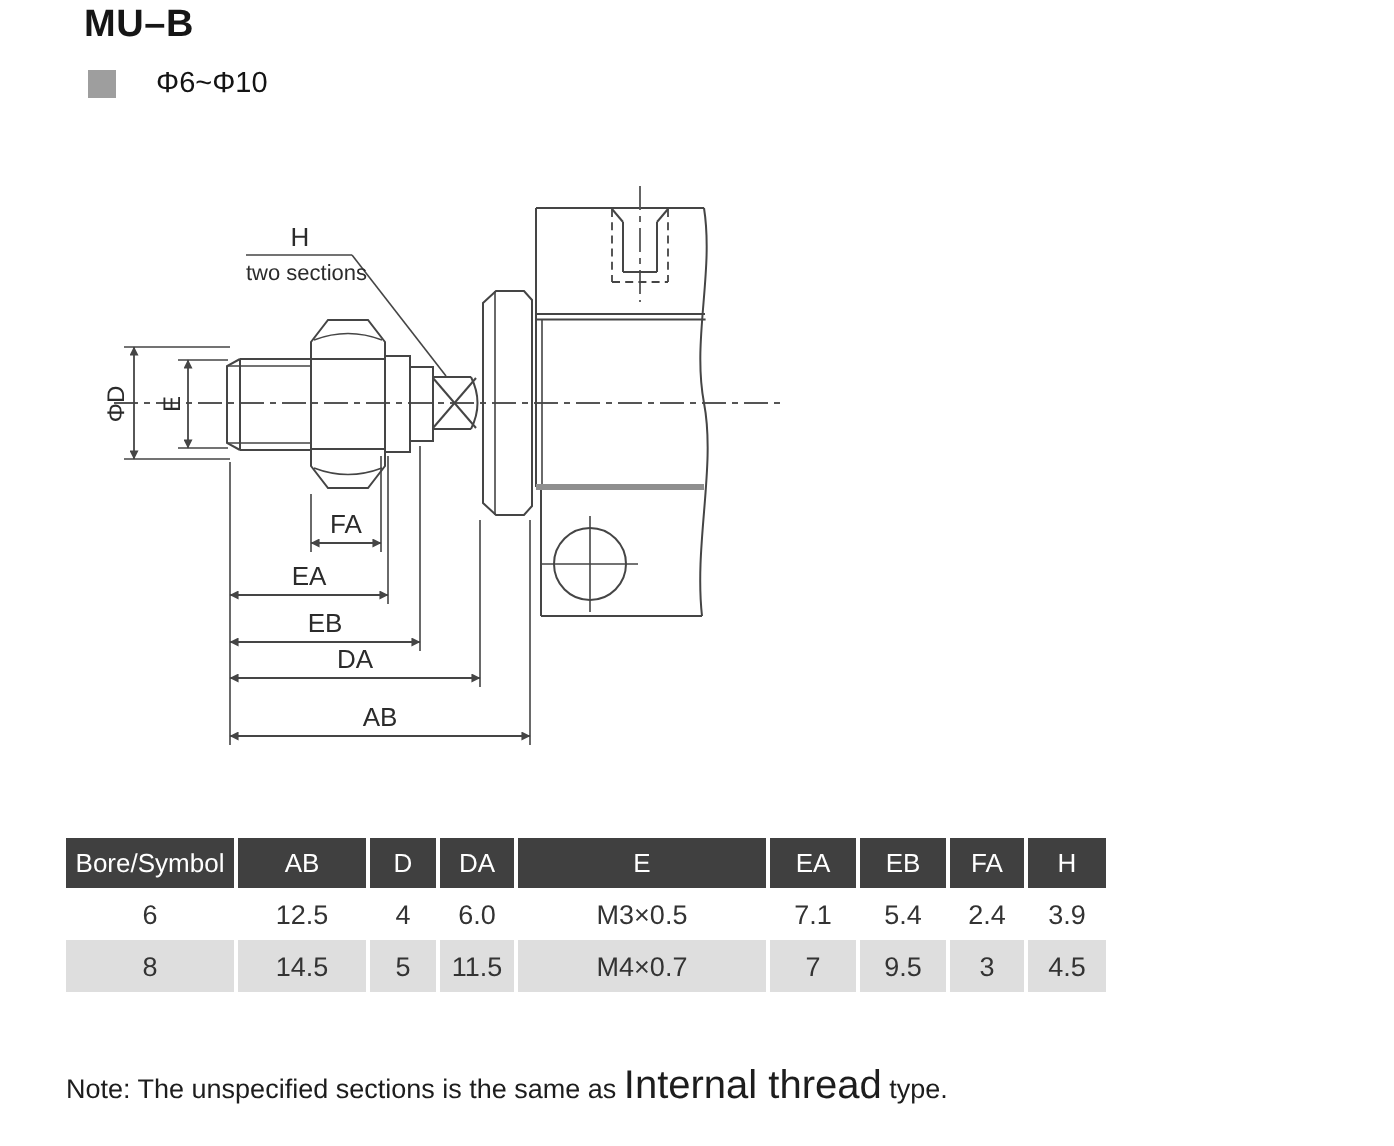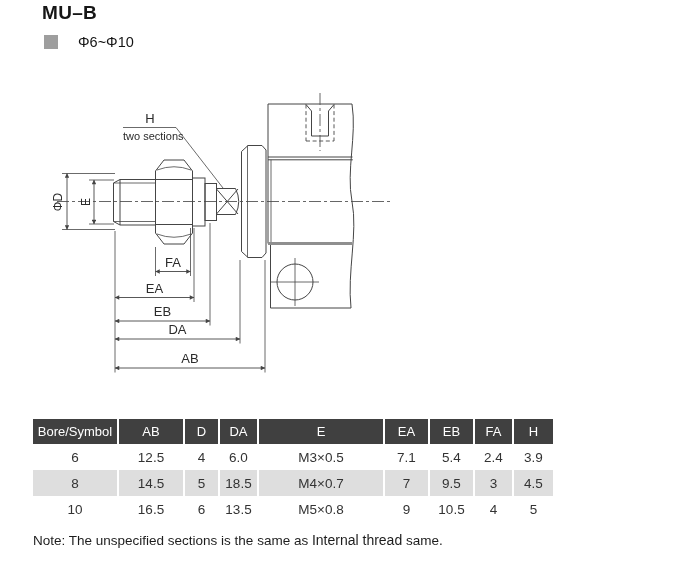--- a/index.html
+++ b/index.html
@@ -17,21 +17,21 @@
   .cl{stroke:#555;stroke-width:.9;fill:none;stroke-dasharray:12,3,3,3;}
   .dim{stroke:#454545;stroke-width:.9;fill:none;}
   .thick{stroke:#8f8f8f;stroke-width:3;fill:none;}
   table.spec{position:absolute;left:31px;top:419px;width:524px;table-layout:fixed;
              border-collapse:separate;border-spacing:2px 0;}
   table.spec th{background:#404040;color:#fff;font-size:13px;font-weight:400;
                 height:25px;text-align:center;padding:0;}
   table.spec td{font-size:13.5px;color:#333;height:26px;text-align:center;padding:0;}
   table.spec tr.stripe td{background:#dedede;}
   .note{position:absolute;left:33px;top:532px;font-size:13.5px;color:#1d1d1d;margin:0;}
-  .note .hl{font-size:14px;}
+  .note .hl{font-size:20px;}
 </style>
 </head>
 <body>
 
 <div class="page">
 
   <div class="title">MU–B</div>
 
   <div class="subtitle">
     <span class="bullet"></span>
@@ -202,36 +202,25 @@
         <td>M3×0.5</td>
         <td>7.1</td>
         <td>5.4</td>
         <td>2.4</td>
         <td>3.9</td>
       </tr>
       <tr class="stripe">
         <td>8</td>
         <td>14.5</td>
         <td>5</td>
-        <td>18.5</td>
+        <td>11.5</td>
         <td>M4×0.7</td>
         <td>7</td>
         <td>9.5</td>
         <td>3</td>
         <td>4.5</td>
       </tr>
-      <tr>
-        <td>10</td>
-        <td>16.5</td>
-        <td>6</td>
-        <td>13.5</td>
-        <td>M5×0.8</td>
-        <td>9</td>
-        <td>10.5</td>
-        <td>4</td>
-        <td>5</td>
-      </tr>
     </tbody>
   </table>
 
-  <p class="note"><span>Note: The unspecified sections is the same as </span><span class="hl">Internal thread</span><span> same.</span></p>
+  <p class="note"><span>Note: The unspecified sections is the same as </span><span class="hl">Internal thread</span><span> type.</span></p>
 
 </div>
 
 </body></html>

